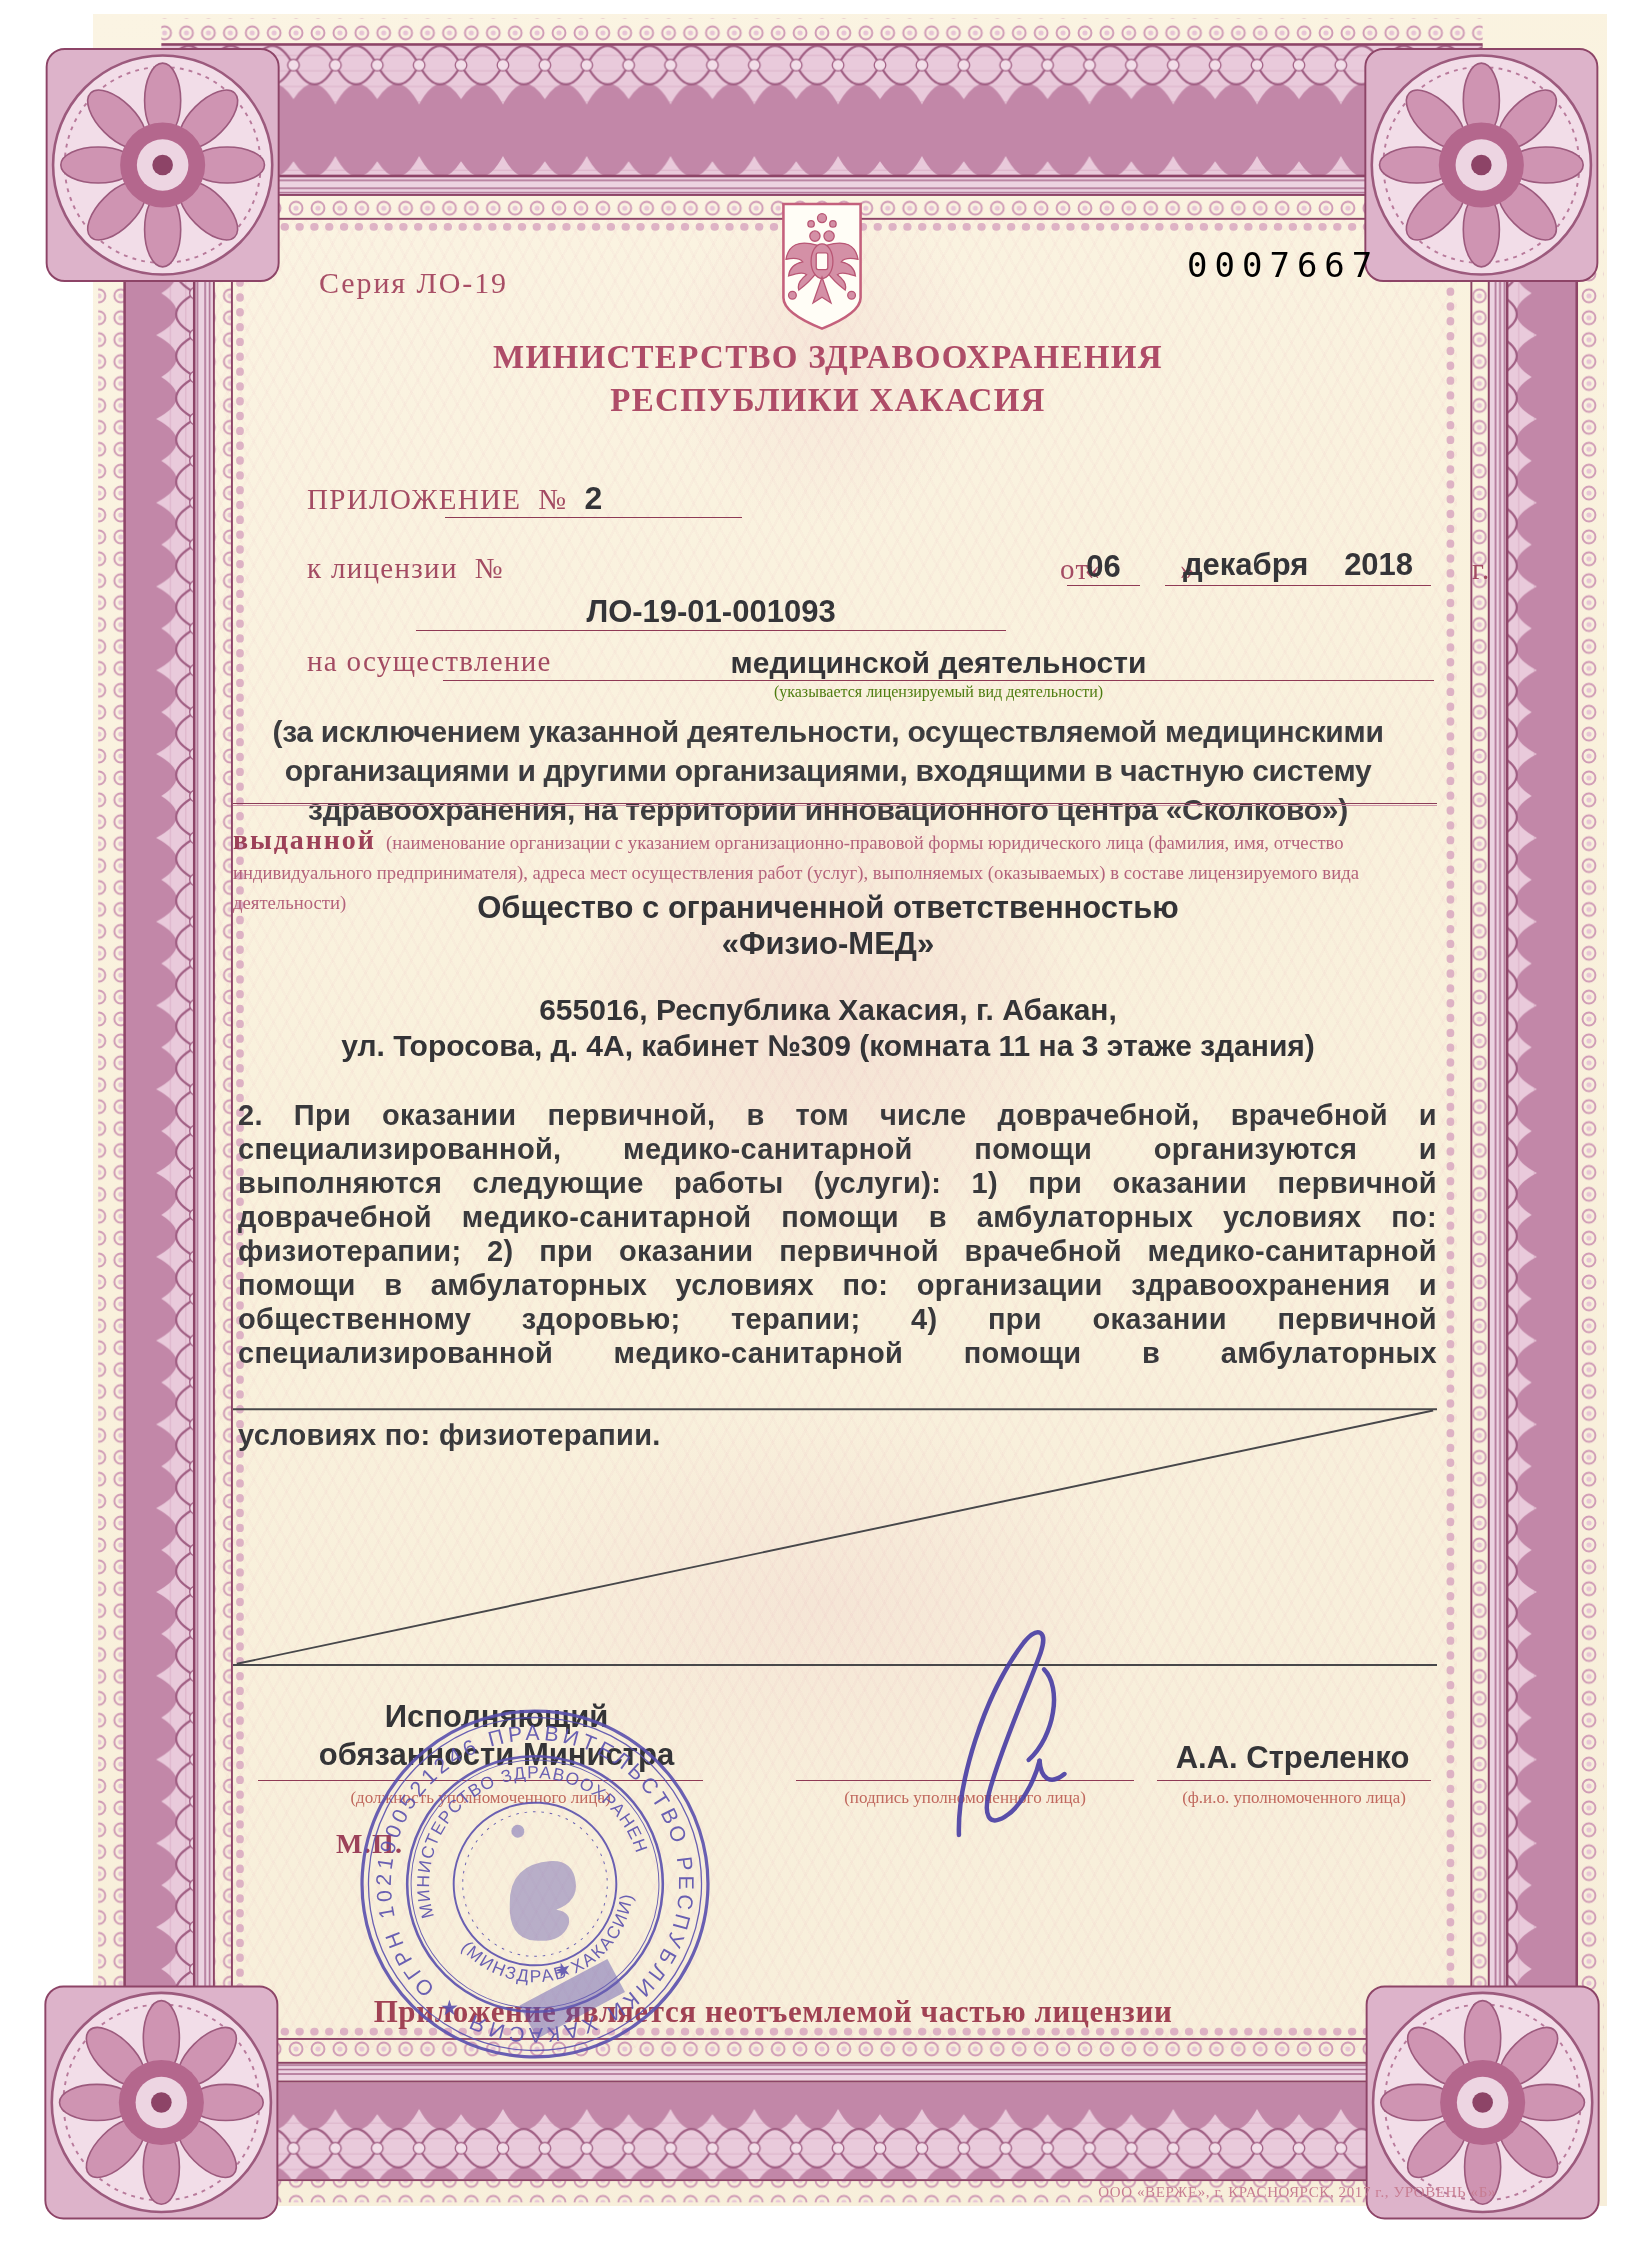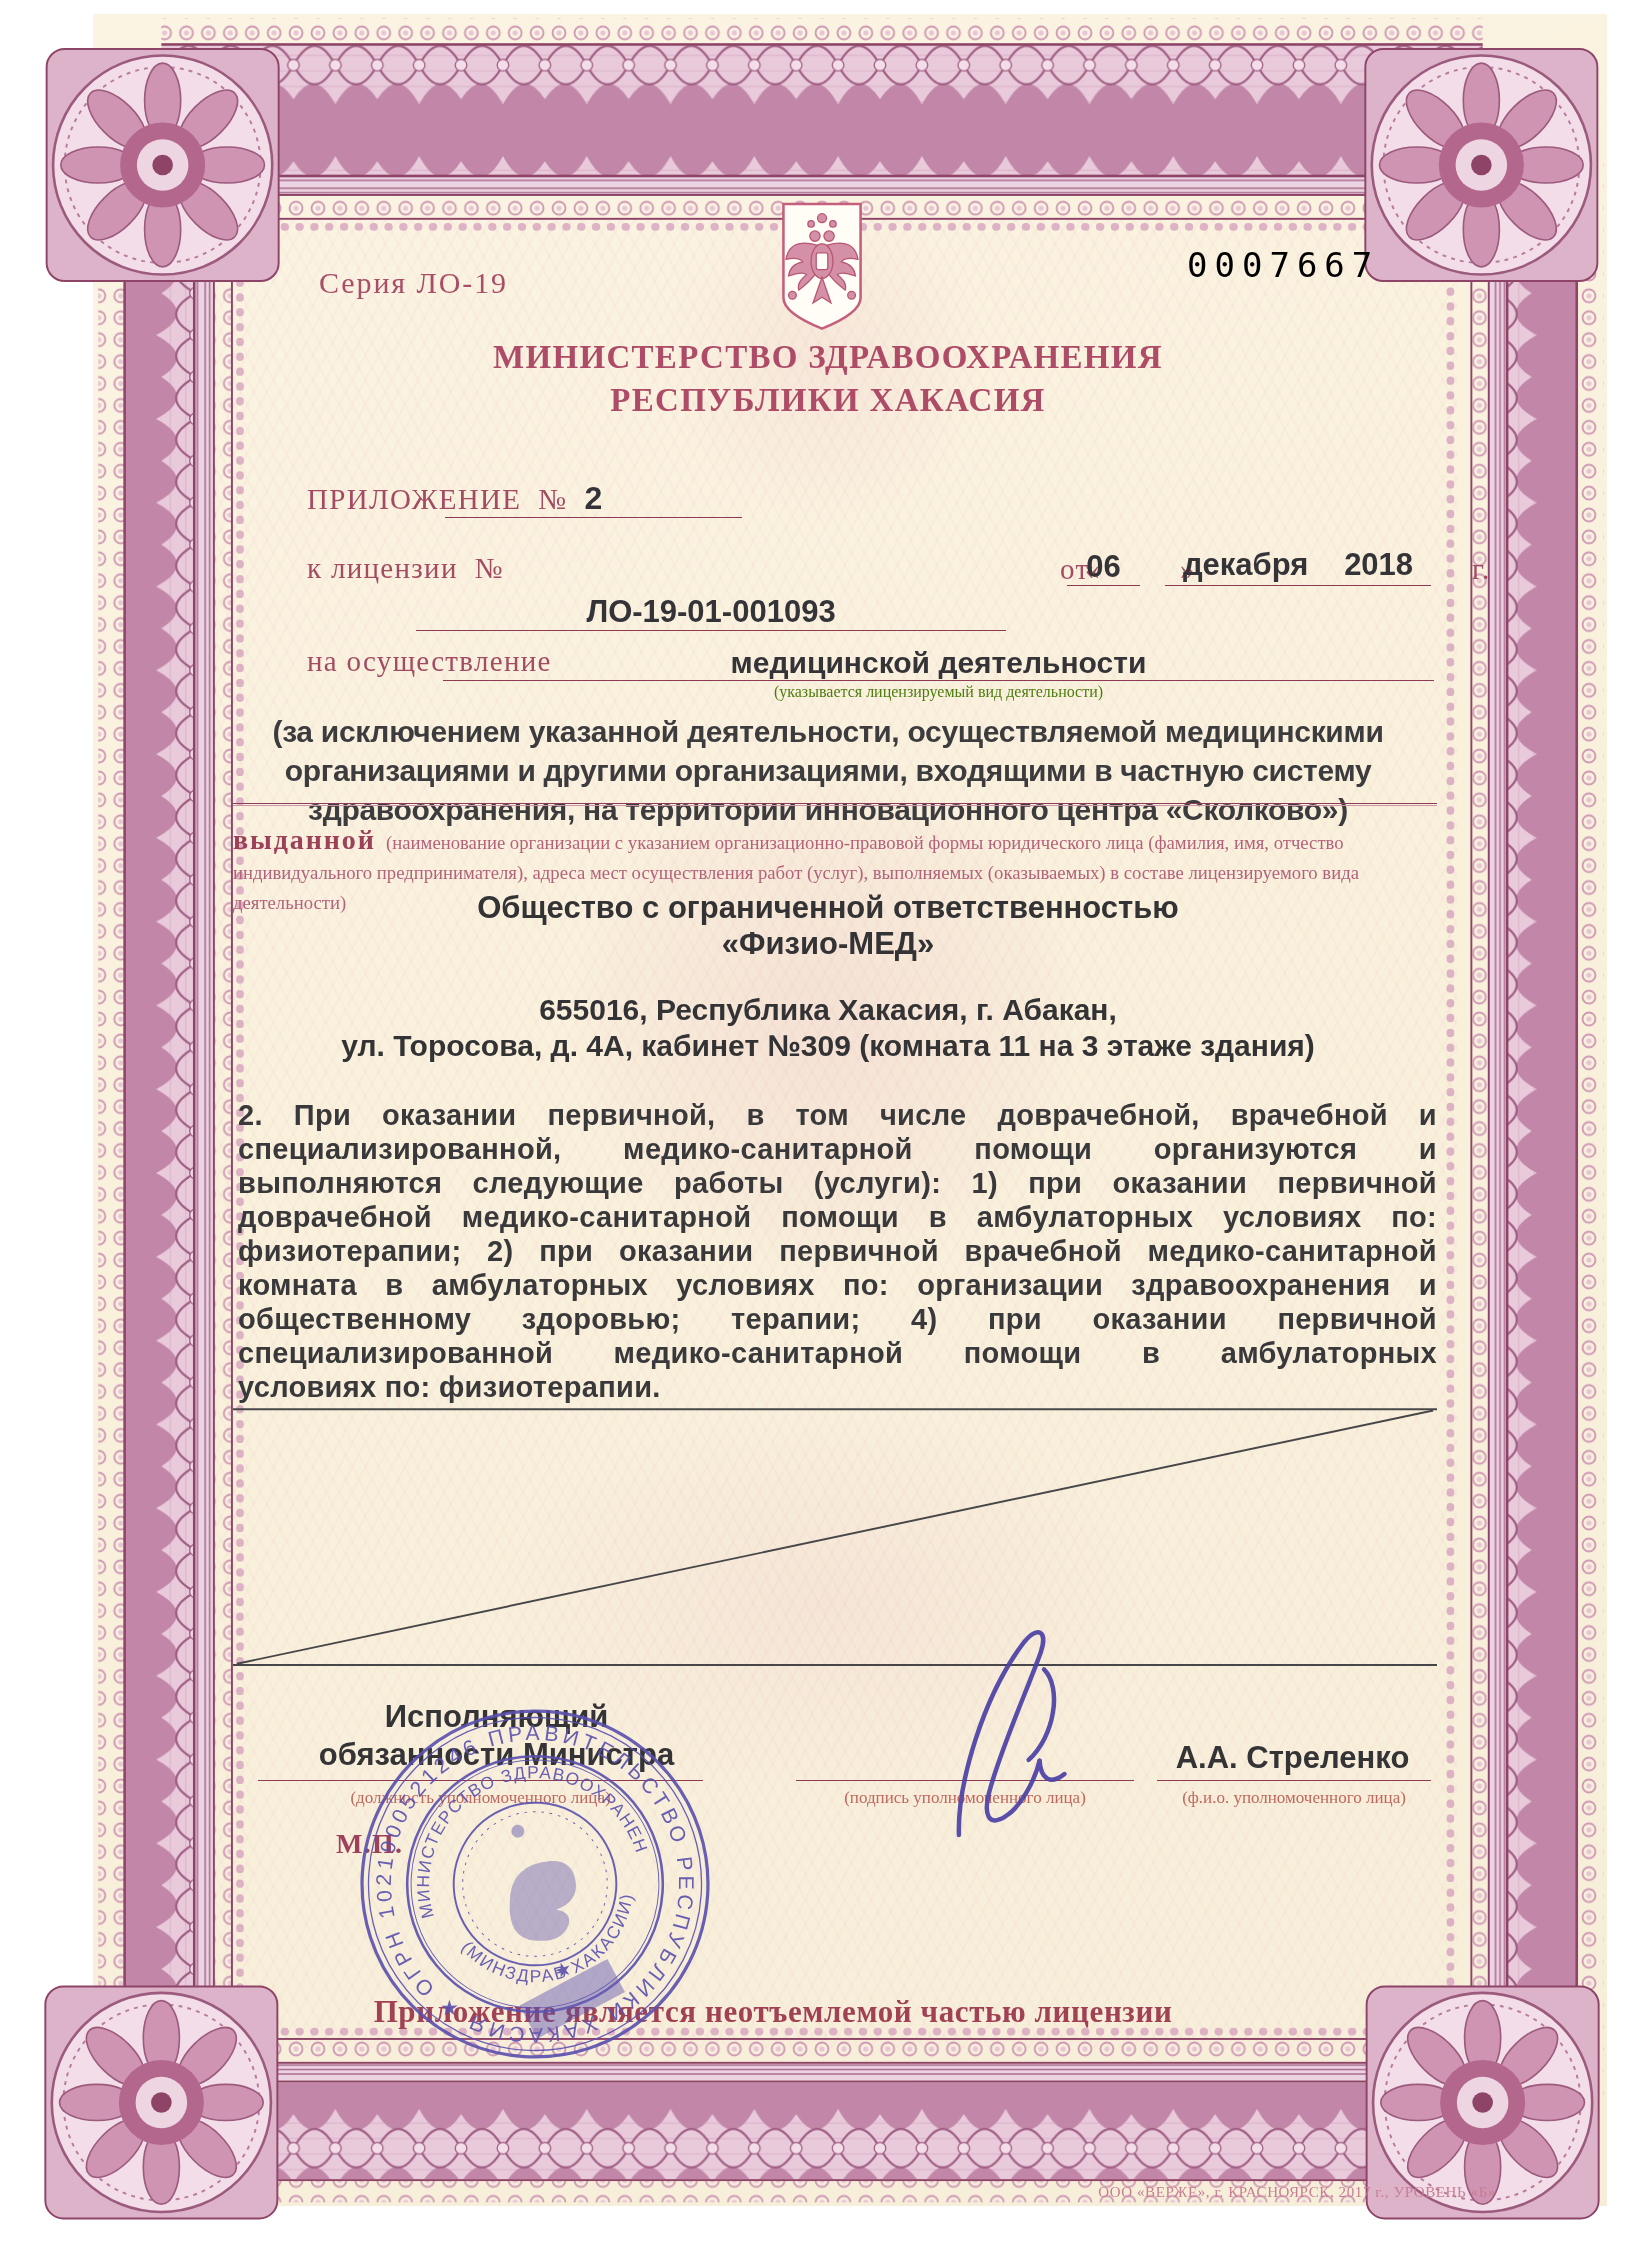--- a/index.html
+++ b/index.html
@@ -64,21 +64,21 @@
               font-weight:bold; color:#333336; }
   .org1 { top:890px; font-size:31px; }
   .org2 { top:926px; font-size:31px; }
   .addr1 { top:993px; font-size:30px; }
   .addr2 { top:1029px; font-size:30px; }
 
   .works { left:238px; top:1098px; width:1199px; }
   .works-line { font-family:"Liberation Sans", sans-serif; font-weight:bold; font-size:29px;
                 line-height:34px; color:#39393c; text-align:justify; text-align-last:justify;
                 letter-spacing:0.3px; }
-  .works-line.last { text-align-last:left; }
+  .works-line.last { text-align-last:left;margin-top:48px; }
 
   .strike { left:233px; top:1407px; }
 
   .sig-pos { left:271px; top:1698px; width:451px; text-align:center; font-family:"Liberation Sans",sans-serif;
              font-weight:bold; font-size:31px; line-height:38px; color:#343437; }
   .sig-name { left:1154px; top:1740px; width:277px; text-align:center; font-family:"Liberation Sans",sans-serif;
               font-weight:bold; font-size:31px; color:#343437; }
   .sig-line { top:1780px; height:0; border-top:1.3px solid #8f3a55; }
   .sl1 { left:258px; width:445px; }
   .sl2 { left:796px; width:338px; }
@@ -282,21 +282,21 @@
   <div class="abs org-line org2">«Физио-МЕД»</div>
   <div class="abs org-line addr1">655016, Республика Хакасия, г. Абакан,</div>
   <div class="abs org-line addr2">ул. Торосова, д. 4А, кабинет №309 (комната 11 на 3 этаже здания)</div>
 
   <div class="abs works">
     <div class="works-line">2. При оказании первичной, в том числе доврачебной, врачебной и</div>
     <div class="works-line">специализированной, медико-санитарной помощи организуются и</div>
     <div class="works-line">выполняются следующие работы (услуги): 1) при оказании первичной</div>
     <div class="works-line">доврачебной медико-санитарной помощи в амбулаторных условиях по:</div>
     <div class="works-line">физиотерапии; 2) при оказании первичной врачебной медико-санитарной</div>
-    <div class="works-line">комната в амбулаторных условиях по: организации здравоохранения и</div>
+    <div class="works-line">помощи в амбулаторных условиях по: организации здравоохранения и</div>
     <div class="works-line">общественному здоровью; терапии; 4) при оказании первичной</div>
     <div class="works-line">специализированной медико-санитарной помощи в амбулаторных</div>
     <div class="works-line last">условиях по: физиотерапии.</div>
   </div>
 
   <svg class="abs strike" width="1204" height="266" viewBox="0 0 1868 412">
     <line x1="0" y1="3" x2="1868" y2="3" stroke="#47474a" stroke-width="3"></line>
     <line x1="1862" y1="5" x2="6" y2="398" stroke="#47474a" stroke-width="3"></line>
     <line x1="0" y1="400" x2="1868" y2="400" stroke="#47474a" stroke-width="3"></line>
   </svg>

